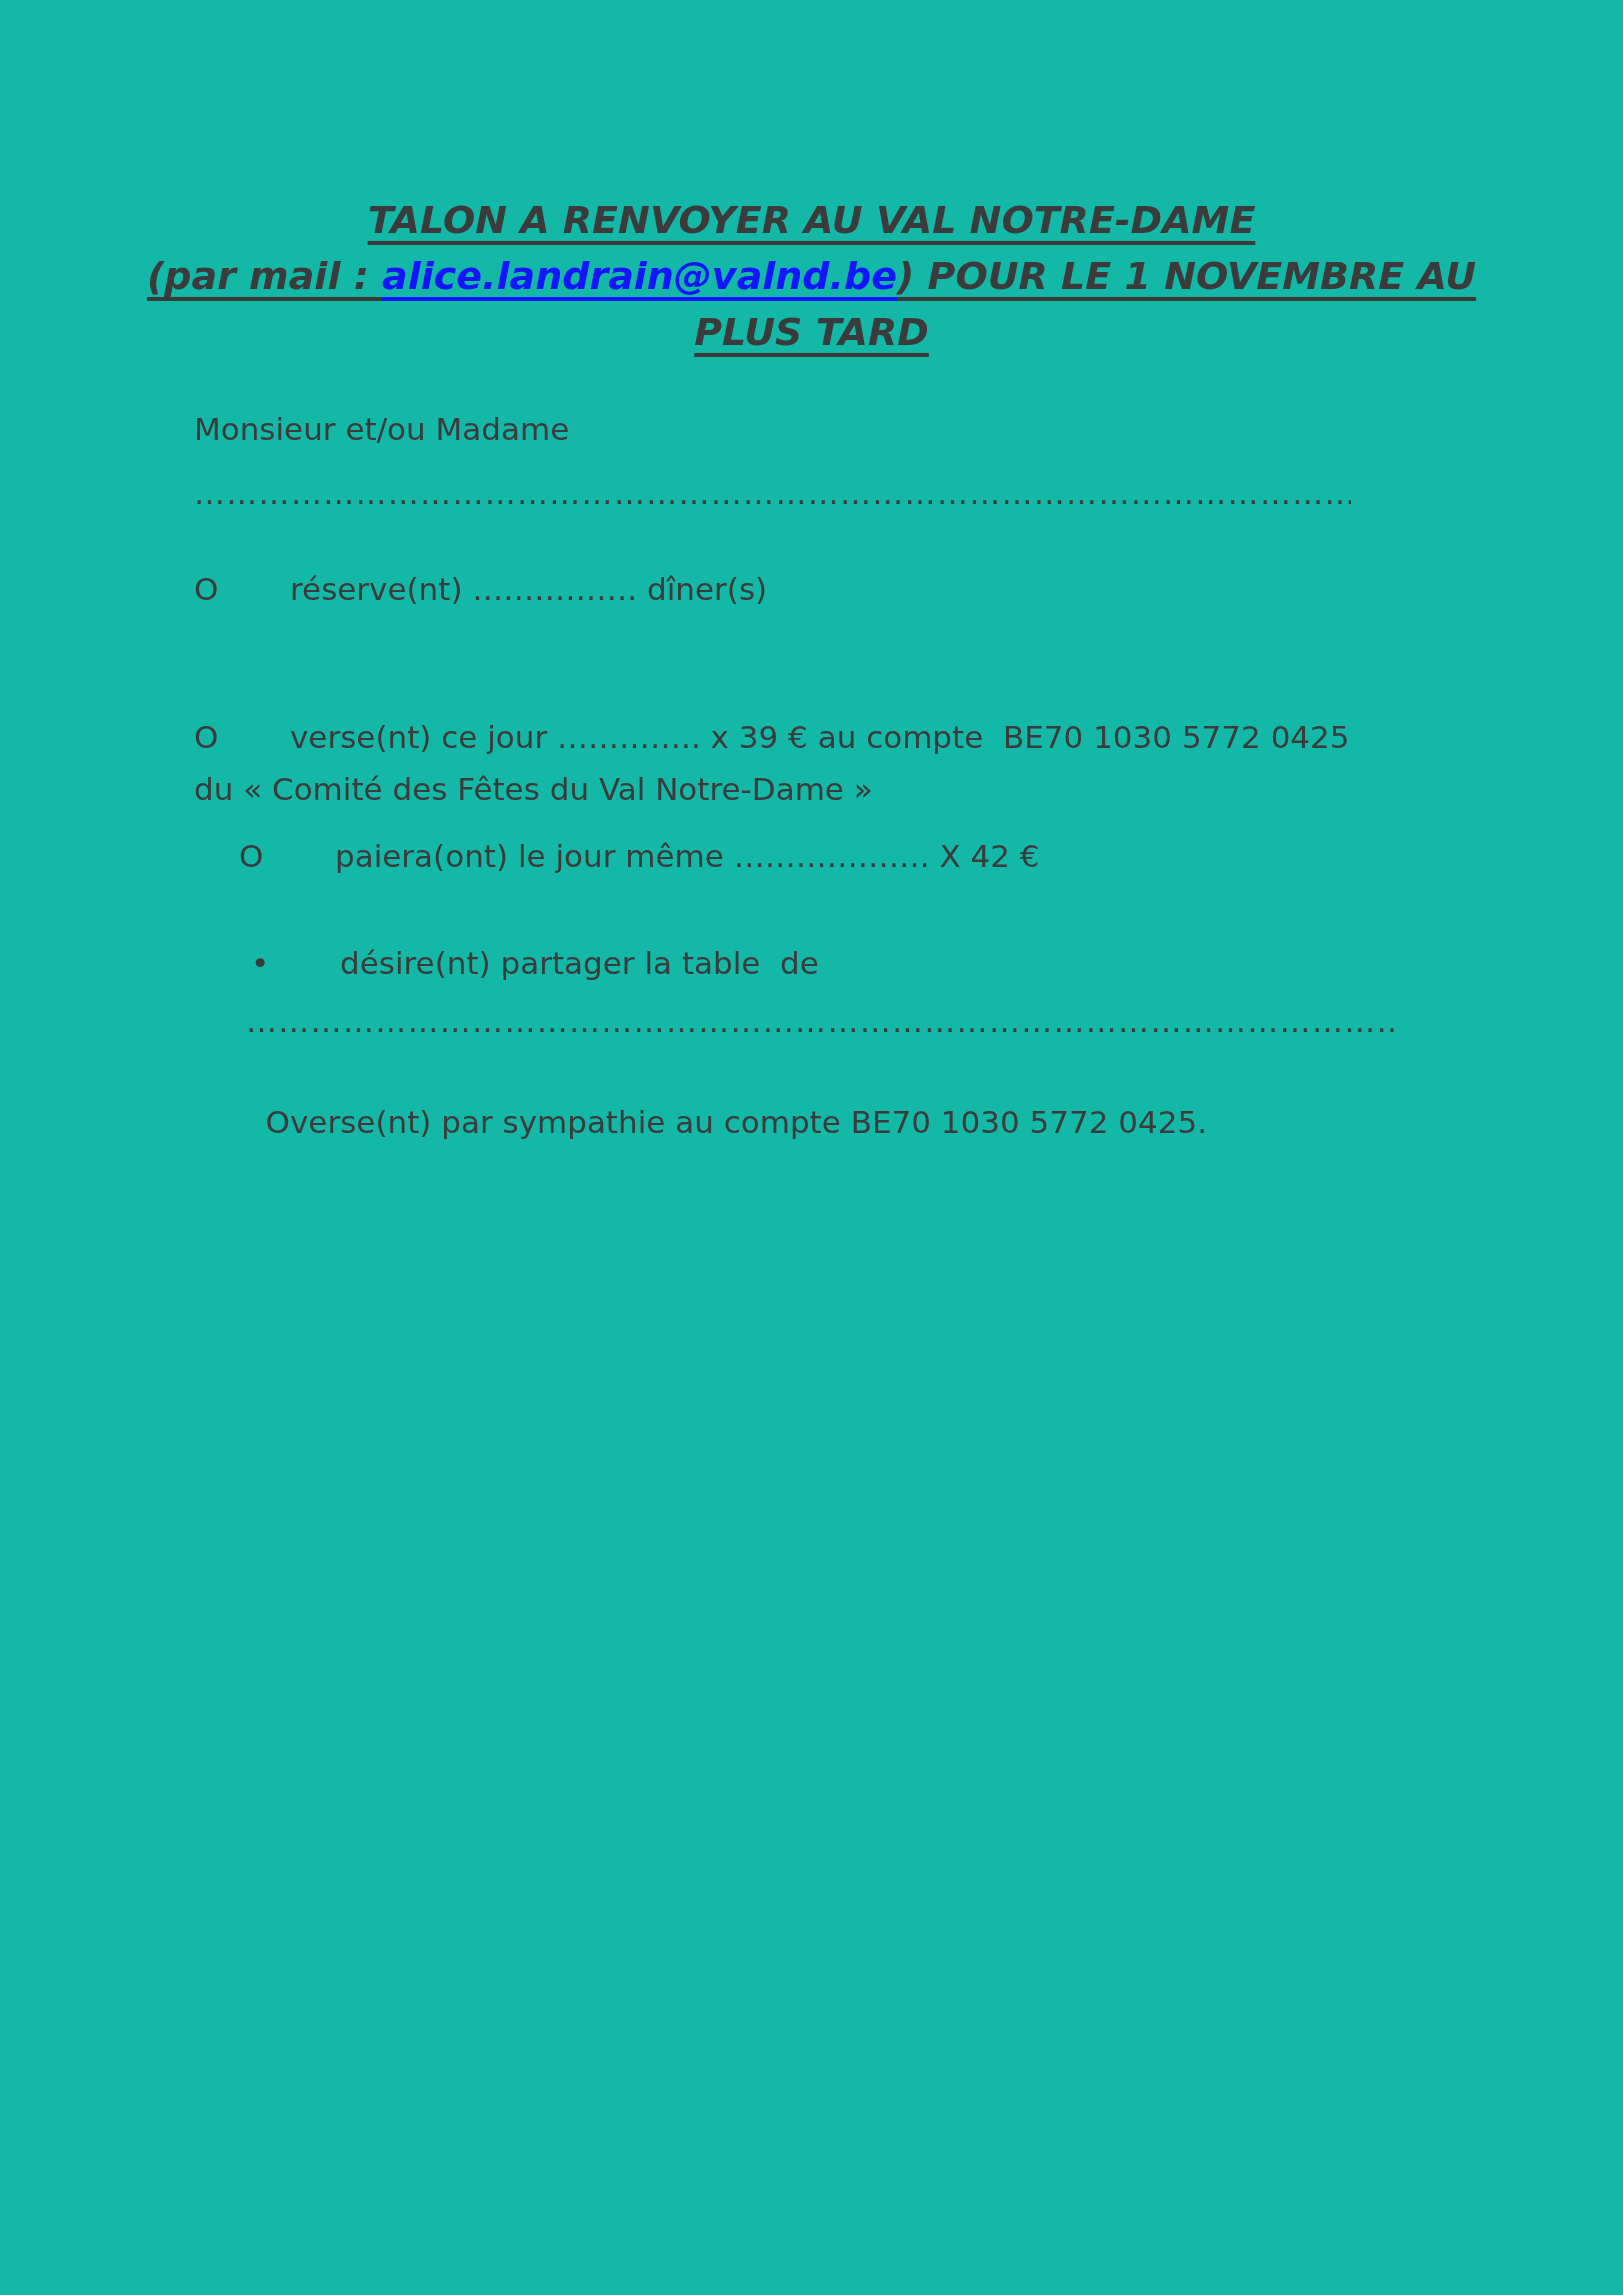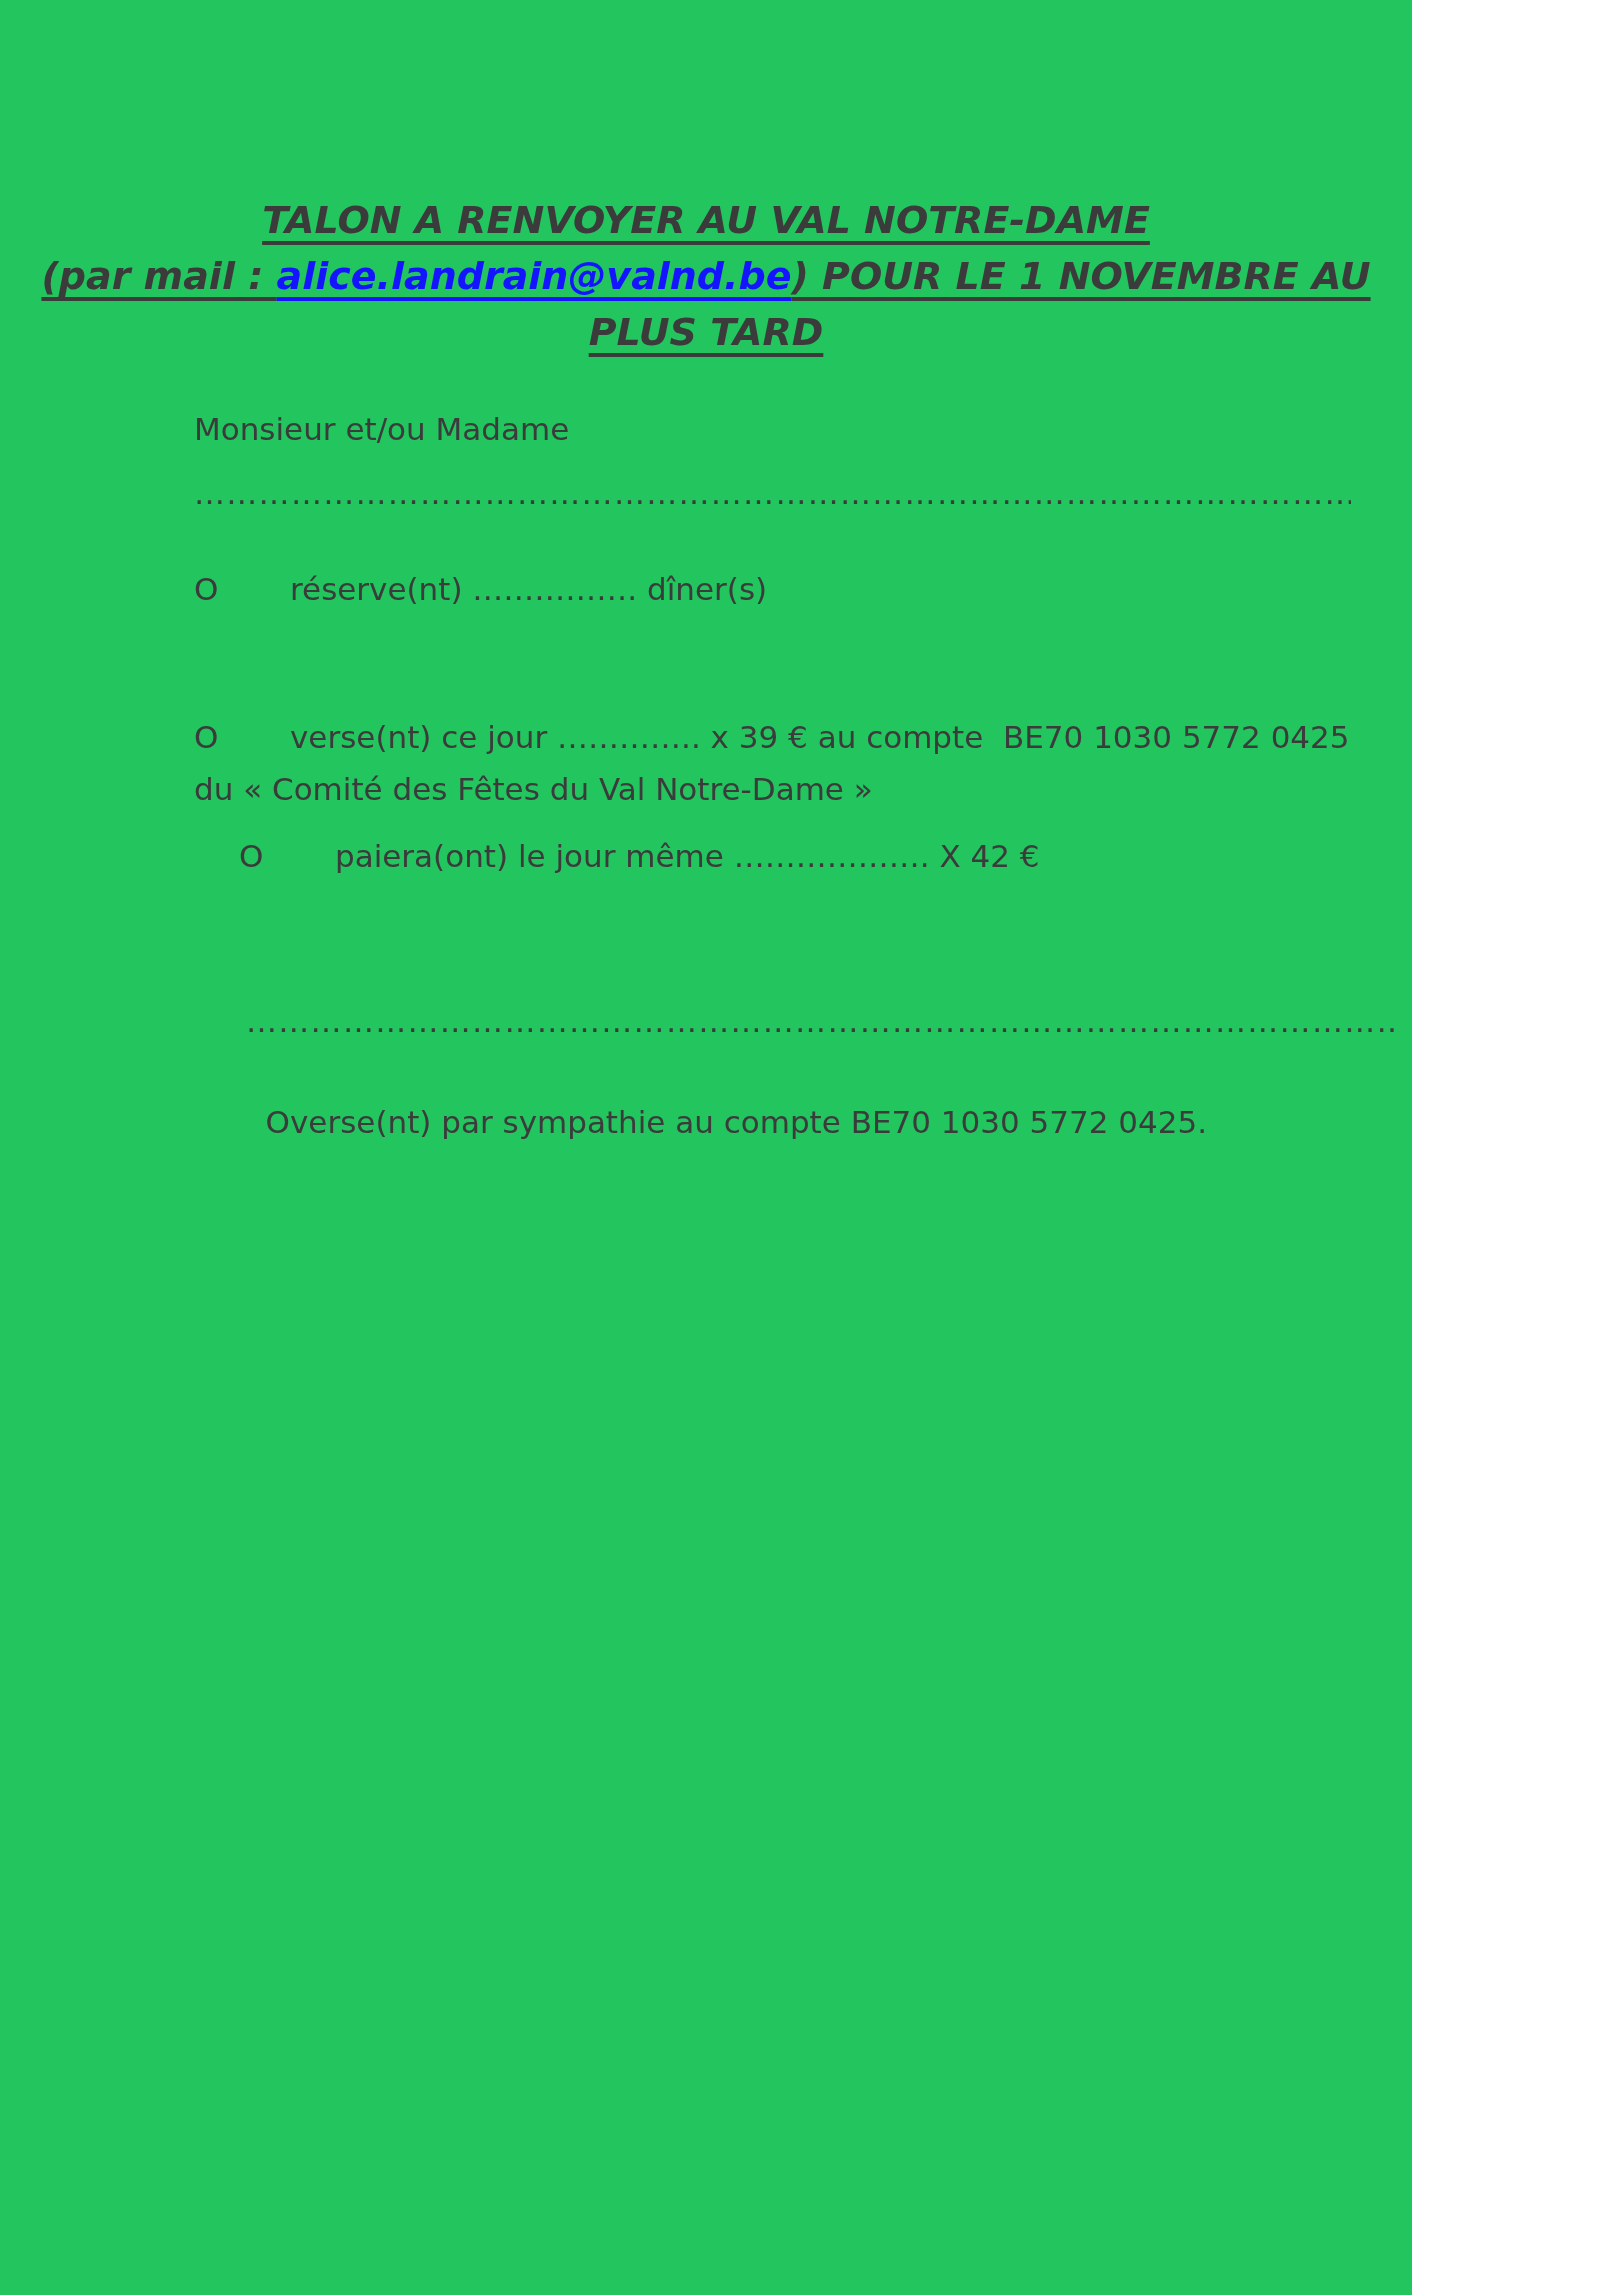--- a/index.html
+++ b/index.html
@@ -2,23 +2,23 @@
 <html style="font-size:10.5px"><head>
 <meta charset="utf-8">
 <style>
   html, body {
     margin: 0;
     padding: 0;
     background: #ffffff;
   }
   .page {
     position: relative;
-    width: 1412px;
+    width: 1623px;
     height: 2295px;
-    background: #22c55e;
+    background: #14b8a6;
     overflow: hidden;
     font-family: "DejaVu Sans", sans-serif;
     color: #3b3b3b;
   }
   
   .title-block {
     position: absolute;
     top: 192px;
     left: 0;
     width: 100%;
@@ -84,19 +84,20 @@
   <div class="bodyline fill-1">……………………………………………………………………………………………………………………………………………………………………………………</div>
 
   <div class="bodyline opt-reserve"><span class="marker">O</span><span>réserve(nt) ……………. dîner(s)</span></div>
 
   <div class="bodyline opt-verse-1"><span class="marker">O</span><span>verse(nt) ce jour ………….. x 39 € au compte  BE70 1030 5772 0425</span></div>
 
   <div class="bodyline opt-verse-2">du « Comité des Fêtes du Val Notre-Dame »</div>
 
   <div class="bodyline opt-paiera"><span class="marker">O</span><span>paiera(ont) le jour même ………………. X 42 €</span></div>
 
+  <div class="bodyline bullet-line"><span class="marker">•</span><span>désire(nt) partager la table  de</span></div>
 
   <div class="bodyline fill-2">……………………………………………………………………………………………………………………………………………………………………………………</div>
 
   <div class="bodyline opt-sympathie"><span class="marker">O</span><span>verse(nt) par sympathie au compte BE70 1030 5772 0425.</span></div>
 
 </div>
 
 
 </body></html>

